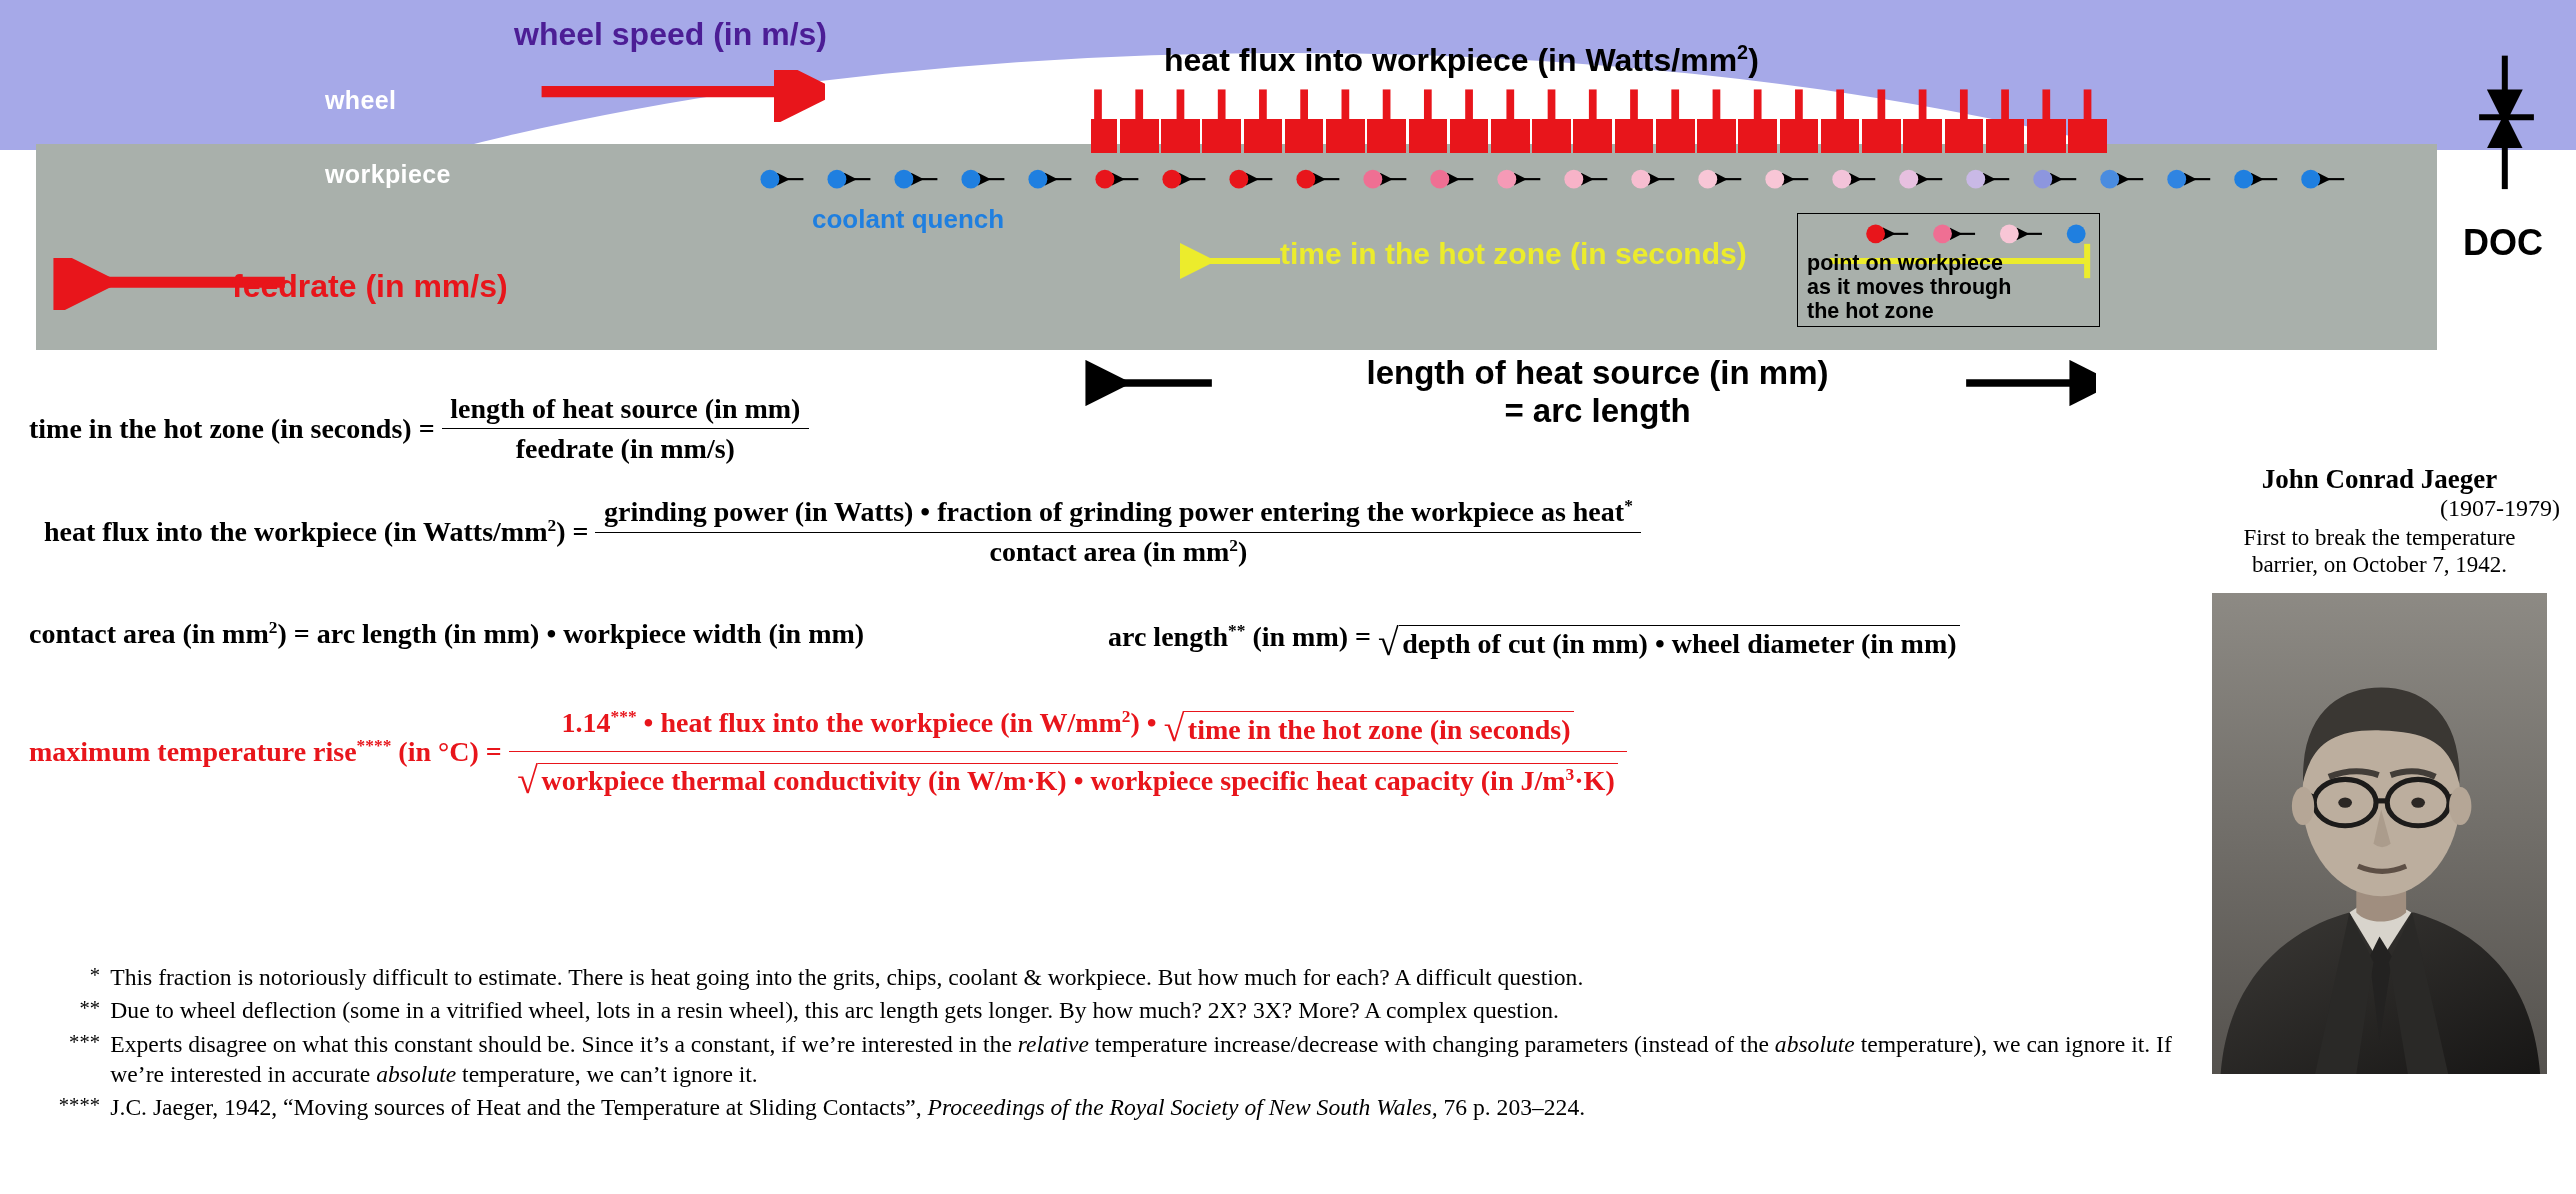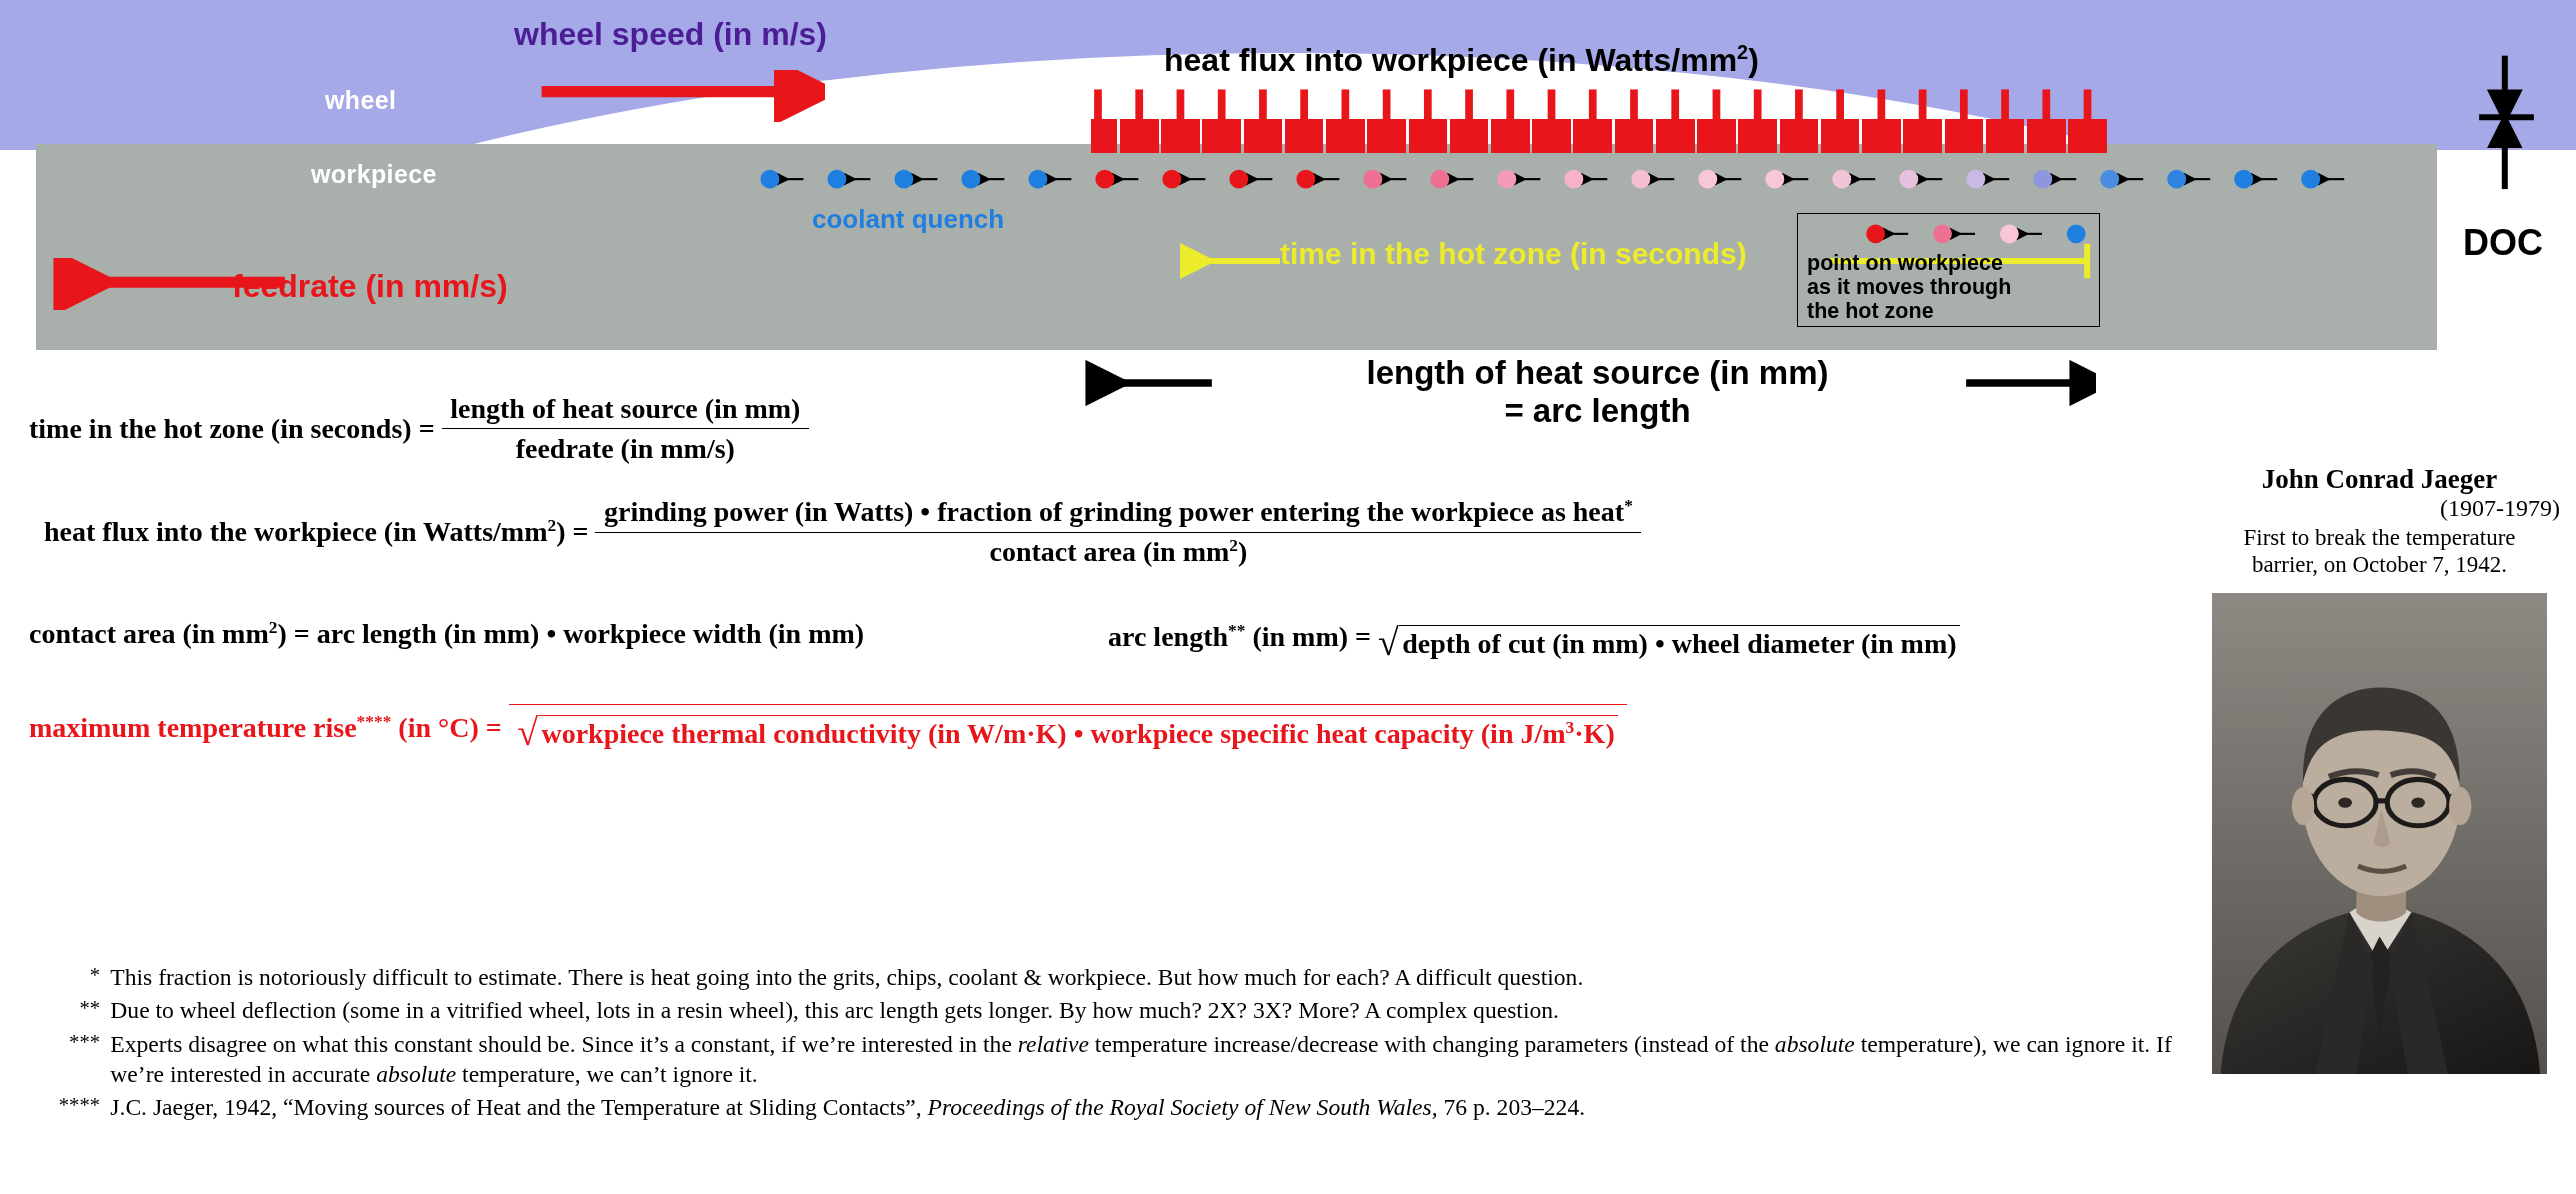--- a/index.html
+++ b/index.html
@@ -51,21 +51,21 @@
     position: absolute;
     left: 325px; top: 86px;
     color: #ffffff;
     font-family: "Liberation Sans", sans-serif;
     font-weight: bold;
     font-size: 25px;
     letter-spacing: 0.4px;
   }
   .lbl-workpiece {
     position: absolute;
-    left: 311px; top: 160px;
+    left: 325px; top: 160px;
     color: #ffffff;
     font-family: "Liberation Sans", sans-serif;
     font-weight: bold;
     font-size: 25px;
     letter-spacing: 0.4px;
   }
   .lbl-wheelspeed {
     position: absolute;
     left: 514px; top: 15.5px;
     color: #4c1d95;
@@ -470,20 +470,23 @@
   <div class="eq" id="eq4">
     <span>arc length</span><sup>**</sup><span> (in mm) =</span>
     <span class="sqrt">
       <span class="radical">√</span><span class="radicand">depth of cut (in mm) • wheel diameter (in mm)</span>
     </span>
   </div>
 
   <div class="eq" id="eq5">
     <span class="eq-lhs"><span>maximum temperature rise</span><sup>****</sup><span> (in °C) =</span></span>
     <span class="frac">
+      <span class="num" style="display:block"><span>1.14</span><sup>***</sup><span> • heat flux into the workpiece (in W/mm</span><sup>2</sup><span>) •</span>
+        <span class="sqrt"><span class="radical">√</span><span class="radicand">time in the hot zone (in seconds)</span></span>
+      </span>
       <span class="den" style="display:block">
         <span class="sqrt"><span class="radical">√</span><span class="radicand"><span>workpiece thermal conductivity (in W/m·K) • workpiece specific heat capacity  (in J/m</span><sup>3</sup><span>·K)</span></span></span>
       </span>
     </span>
   </div>
 </div>
 
 <div id="footnotes">
   <div class="fn">
     <div class="mark">*</div>

